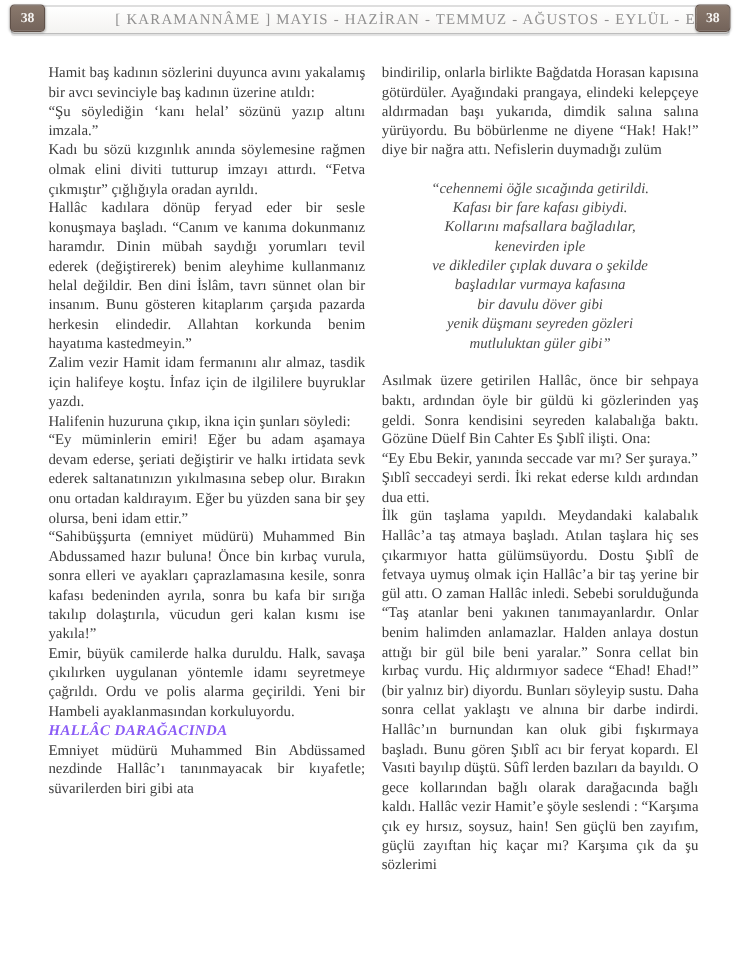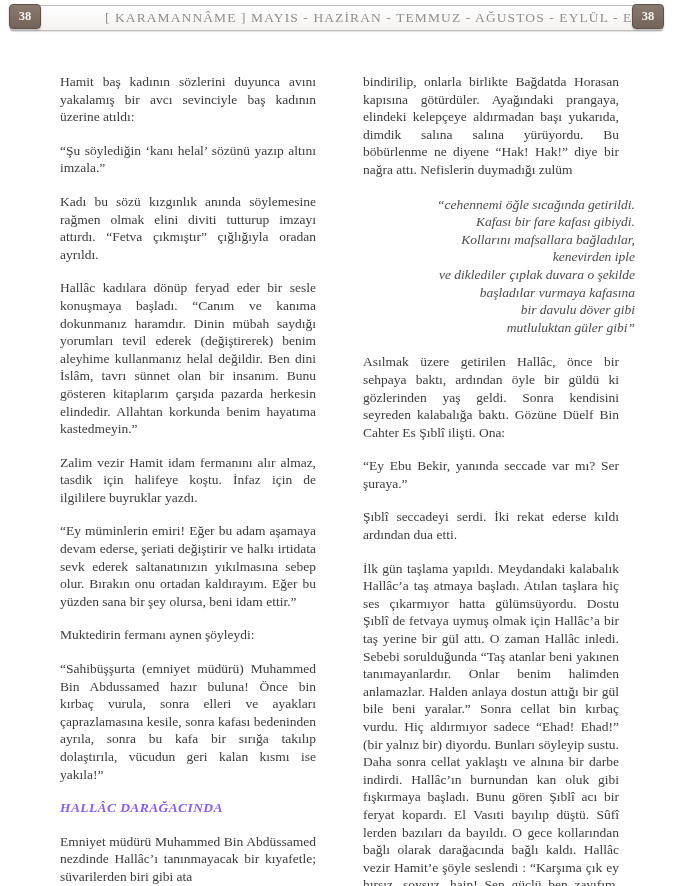--- a/index.html
+++ b/index.html
@@ -50,29 +50,29 @@
     display: flex;
     gap: 15px;
   }
   .column {
     width: 288px;
     font-size: 13.5px;
     line-height: 17.6px;
     color: #3c3c3c;
   }
   .column p {
-    margin: 16px;
+    margin: 0;
     text-align: justify;
   }
   .poem {
     margin: 17px 0;
     font-style: italic;
     color: #4a4a4a;
   }
-  .poem div { text-align: right; }
+  .poem div { text-align: center; }
   .section-heading {
     margin-top: 16px;
     font-weight: bold;
     color: #8b5cf6;
     letter-spacing: 0.4px;
     font-style: italic;
   }
 </style>
 </head>
 <body>
@@ -86,37 +86,39 @@
 <div class="page-badge right">38</div>
 
 <div class="content">
 
   <div class="column">
     <p>Hamit baş kadının sözlerini duyunca avını yakalamış bir avcı sevinciyle baş kadının üzerine atıldı:</p>
     <p>“Şu söylediğin ‘kanı helal’ sözünü yazıp altını imzala.”</p>
     <p>Kadı bu sözü kızgınlık anında söylemesine rağmen olmak elini diviti tutturup imzayı attırdı. “Fetva çıkmıştır” çığlığıyla oradan ayrıldı.</p>
     <p>Hallâc kadılara dönüp feryad eder bir sesle konuşmaya başladı. “Canım ve kanıma dokunmanız haramdır. Dinin mübah saydığı yorumları tevil ederek (değiştirerek) benim aleyhime kullanmanız helal değildir. Ben dini İslâm, tavrı sünnet olan bir insanım. Bunu gösteren kitaplarım çarşıda pazarda herkesin elindedir. Allahtan korkunda benim hayatıma kastedmeyin.”</p>
     <p>Zalim vezir Hamit idam fermanını alır almaz, tasdik için halifeye koştu. İnfaz için de ilgililere buyruklar yazdı.</p>
+    <p>Halifenin huzuruna çıkıp, ikna için şunları söyledi:</p>
     <p>“Ey müminlerin emiri! Eğer bu adam aşamaya devam ederse, şeriati değiştirir ve halkı irtidata sevk ederek saltanatınızın yıkılmasına sebep olur. Bırakın onu ortadan kaldırayım. Eğer bu yüzden sana bir şey olursa, beni idam ettir.”</p>
-    <p>Muktedirin fermanı aynen şöyleydi:</p>
     <p>“Sahibüşşurta (emniyet müdürü) Muhammed Bin Abdussamed hazır buluna! Önce bin kırbaç vurula, sonra elleri ve ayakları çaprazlamasına kesile, sonra kafası bedeninden ayrıla, sonra bu kafa bir sırığa takılıp dolaştırıla, vücudun geri kalan kısmı ise yakıla!”</p>
+    <p>Emir, büyük camilerde halka duruldu. Halk, savaşa çıkılırken uygulanan yöntemle idamı seyretmeye çağrıldı. Ordu ve polis alarma geçirildi. Yeni bir Hambeli ayaklanmasından korkuluyordu.</p>
     <p class="section-heading">HALLÂC DARAĞACINDA</p>
     <p>Emniyet müdürü Muhammed Bin Abdüssamed nezdinde Hallâc’ı tanınmayacak bir kıyafetle; süvarilerden biri gibi ata</p>
   </div>
 
   <div class="column">
     <p>bindirilip, onlarla birlikte Bağdatda Horasan kapısına götürdüler. Ayağındaki prangaya, elindeki kelepçeye aldırmadan başı yukarıda, dimdik salına salına yürüyordu. Bu böbürlenme ne diyene “Hak! Hak!” diye bir nağra attı. Nefislerin duymadığı zulüm</p>
     <div class="poem">
       <div>“cehennemi öğle sıcağında getirildi.</div>
       <div>Kafası bir fare kafası gibiydi.</div>
       <div>Kollarını mafsallara bağladılar,</div>
       <div>kenevirden iple</div>
       <div>ve diklediler çıplak duvara o şekilde</div>
       <div>başladılar vurmaya kafasına</div>
       <div>bir davulu döver gibi</div>
+      <div>yenik düşmanı seyreden gözleri</div>
       <div>mutluluktan güler gibi”</div>
     </div>
     <p>Asılmak üzere getirilen Hallâc, önce bir sehpaya baktı, ardından öyle bir güldü ki gözlerinden yaş geldi. Sonra kendisini seyreden kalabalığa baktı. Gözüne Düelf Bin Cahter Es Şıblî ilişti. Ona:</p>
     <p>“Ey Ebu Bekir, yanında seccade var mı? Ser şuraya.”</p>
     <p>Şıblî seccadeyi serdi. İki rekat ederse kıldı ardından dua etti.</p>
     <p>İlk gün taşlama yapıldı. Meydandaki kalabalık Hallâc’a taş atmaya başladı. Atılan taşlara hiç ses çıkarmıyor hatta gülümsüyordu. Dostu Şıblî de fetvaya uymuş olmak için Hallâc’a bir taş yerine bir gül attı. O zaman Hallâc inledi. Sebebi sorulduğunda “Taş atanlar beni yakınen tanımayanlardır. Onlar benim halimden anlamazlar. Halden anlaya dostun attığı bir gül bile beni yaralar.” Sonra cellat bin kırbaç vurdu. Hiç aldırmıyor sadece “Ehad! Ehad!” (bir yalnız bir) diyordu. Bunları söyleyip sustu. Daha sonra cellat yaklaştı ve alnına bir darbe indirdi. Hallâc’ın burnundan kan oluk gibi fışkırmaya başladı. Bunu gören Şıblî acı bir feryat kopardı. El Vasıti bayılıp düştü. Sûfî lerden bazıları da bayıldı. O gece kollarından bağlı olarak darağacında bağlı kaldı. Hallâc vezir Hamit’e şöyle seslendi : “Karşıma çık ey hırsız, soysuz, hain! Sen güçlü ben zayıfım, güçlü zayıftan hiç kaçar mı? Karşıma çık da şu sözlerimi</p>
   </div>
 
 </div>
 

